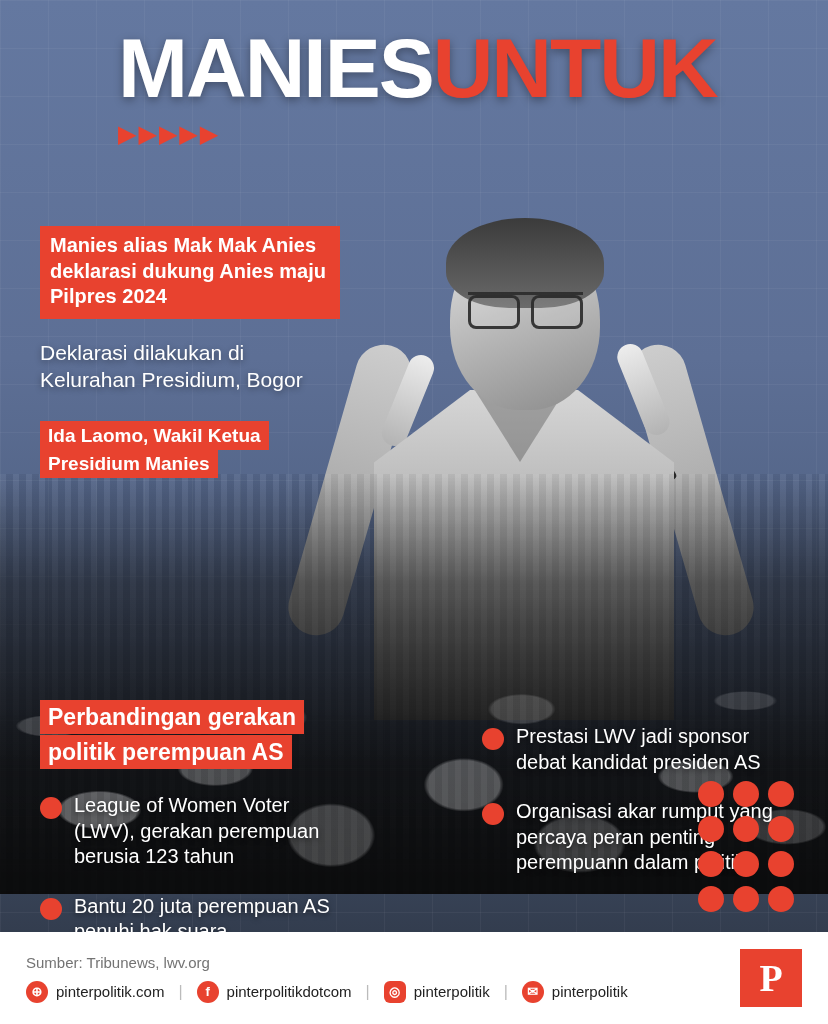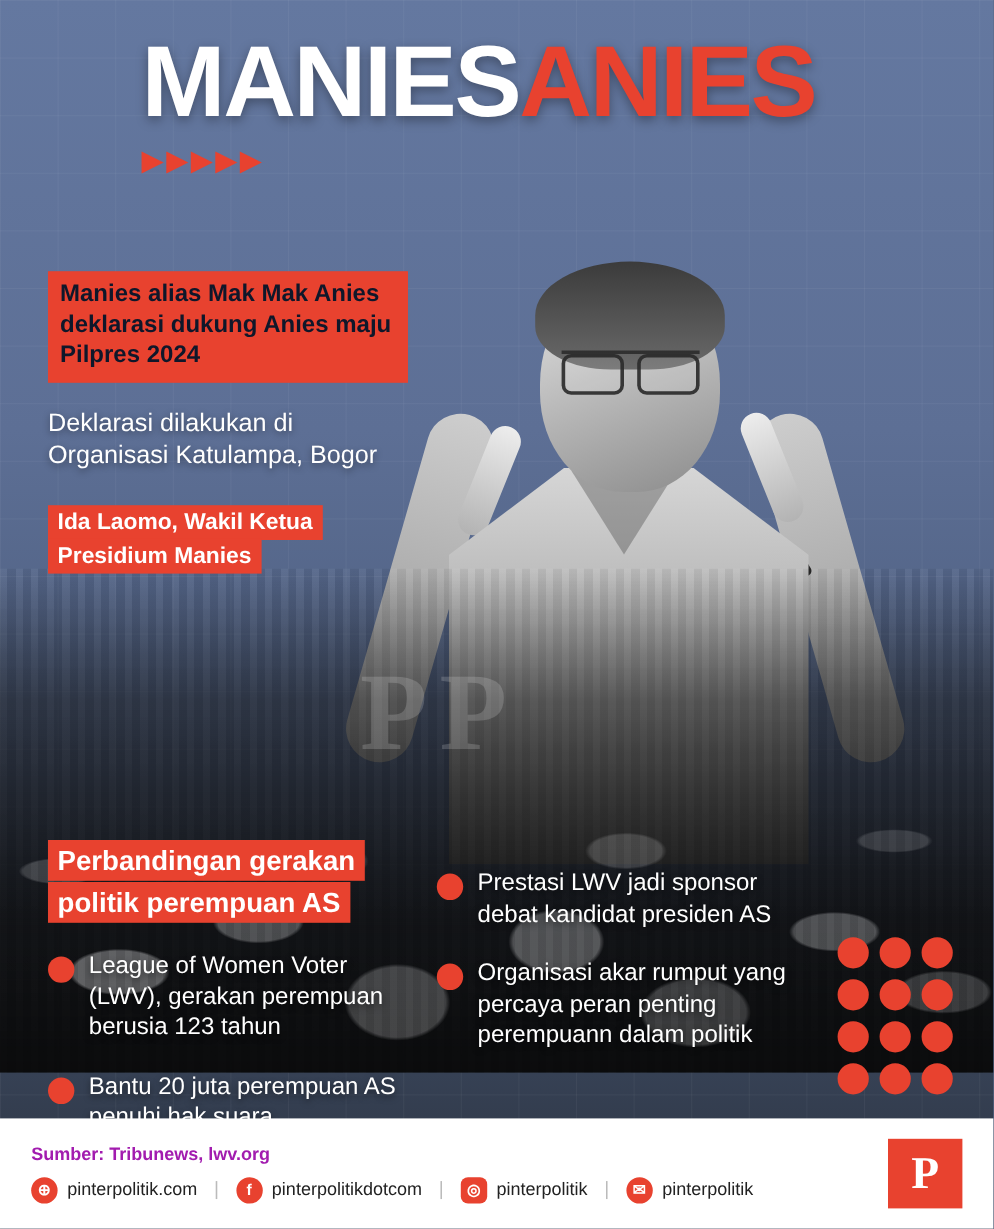--- a/index.html
+++ b/index.html
@@ -115,21 +115,21 @@
     font-family:"Liberation Sans", sans-serif;
     text-shadow:0 3px 10px rgba(0,0,0,.35);
   }
   .hl.white { color:#ffffff; }
   .hl.red { color:#e8422f; }
   .arrows { margin-top:16px; padding-left:78px; color:#e8422f; font-size:24px; letter-spacing:2px; }
 
   
   .left-col { position:absolute; left:40px; top:226px; width:300px; }
   .tag {
-    display:inline-block; background:#e8422f; color:#0f172a;
+    display:inline-block; background:#e8422f; color:#ffffff;
     font-size:20px; font-weight:bold; line-height:1.28;
     padding:7px 10px 9px 10px; box-decoration-break:clone;
     -webkit-box-decoration-break:clone;
   }
   .para {
     color:#ffffff; font-size:21px; line-height:1.3; margin-top:20px;
     text-shadow:0 2px 6px rgba(0,0,0,.4);
   }
   .quote-block { margin-top:30px; }
   .quote {
@@ -139,21 +139,21 @@
   }
   .attrib {
     display:inline; background:#e8422f; color:#fff; font-weight:bold;
     font-size:19px; line-height:1.42; padding:4px 8px;
     box-decoration-break:clone; -webkit-box-decoration-break:clone;
   }
   .qwrap { line-height:1.7; }
 
   
   .compare { position:absolute; left:40px; right:40px; top:700px; }
-  .cmp-grid { display:flex; gap:18px; }
+  .cmp-grid { display:flex; gap:18px;justify-content:space-between; }
   .cmp-col { width:306px; }
   .cmp-title {
     display:inline; background:#e8422f; color:#fff; font-weight:bold;
     font-size:23px; line-height:1.5; padding:4px 8px;
     box-decoration-break:clone; -webkit-box-decoration-break:clone;
   }
   .bullet { display:flex; gap:12px; margin-top:24px; }
   .dot {
     flex:0 0 auto; width:22px; height:22px; border-radius:50%;
     background:#e8422f; margin-top:4px;
@@ -165,21 +165,21 @@
     display:grid; grid-template-columns:repeat(3, 26px); gap:9px;
   }
   .dotgrid i { display:block; width:26px; height:26px; border-radius:50%; background:#e8422f; }
 
   
   .footer {
     position:absolute; left:0; right:0; bottom:0; height:92px;
     background:#ffffff; display:flex; align-items:center; padding:0 26px;
   }
   .f-left { flex:1; }
-  .source { color:#a21caf; font-size:15px; margin-bottom:10px;font-weight:bold; }
+  .source { color:#737373; font-size:15px; margin-bottom:10px; }
   .socials { display:flex; align-items:center; gap:0; }
   .soc { display:flex; align-items:center; gap:8px; color:#222; font-size:15px; }
   .sep { color:#bbb; margin:0 14px; }
   .ic { width:22px; height:22px; border-radius:50%; display:flex; align-items:center;
         justify-content:center; color:#fff; font-size:13px; font-weight:bold; }
   .ic.web { background:#e8422f; }
   .ic.fb { background:#e8422f; }
   .ic.ig { background:#e8422f; border-radius:6px; }
   .ic.tw { background:#e8422f; }
   .logo {
@@ -202,34 +202,33 @@
         <div class="finger r"></div>
         <div class="watch"></div>
       </div>
       <div class="fig-body"></div>
       <div class="fig-collar"></div>
       <div class="fig-head"></div>
       <div class="fig-hair"></div>
       <div class="fig-glass"></div>
     </div>
     <div class="crowd"></div>
-    <div class="watermark">PP</div>
   </div>
 
   <div class="headline">
     <div class="hl-row r2">
       <span class="hl white">MANIES</span>
-      <span class="hl red">ANIES</span>
+      <span class="hl red">UNTUK</span>
     </div>
     <div class="arrows">▶▶▶▶▶</div>
   </div>
 
   <div class="left-col">
     <div><span class="tag">Manies alias Mak Mak Anies deklarasi dukung Anies maju Pilpres 2024</span></div>
-    <div class="para">Deklarasi dilakukan di Organisasi Katulampa,  Bogor</div>
+    <div class="para">Deklarasi dilakukan di Kelurahan Presidium,  Bogor</div>
     <div class="quote-block">
       <div class="qwrap" style="margin-top:4px;"><span class="attrib">Ida Laomo, Wakil Ketua Presidium Manies</span></div>
     </div>
   </div>
 
   <div class="compare">
     <div class="cmp-grid">
       <div class="cmp-col">
         <div><span class="cmp-title">Perbandingan gerakan politik perempuan AS</span></div>
         <div class="bullet">

